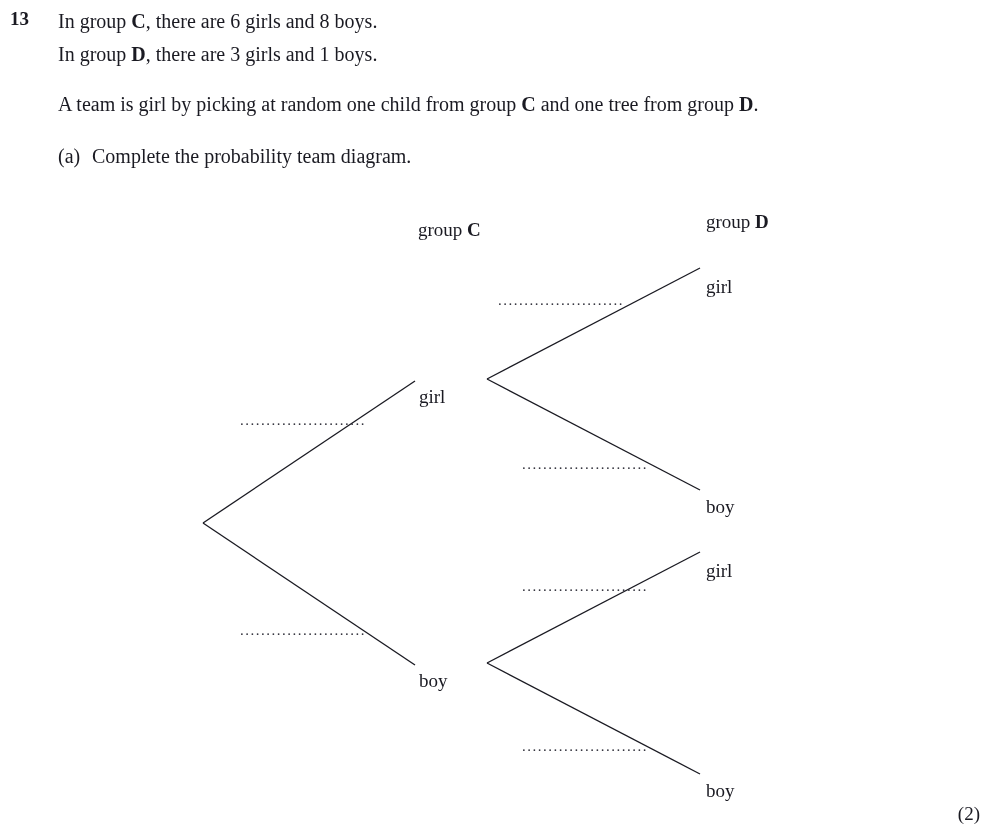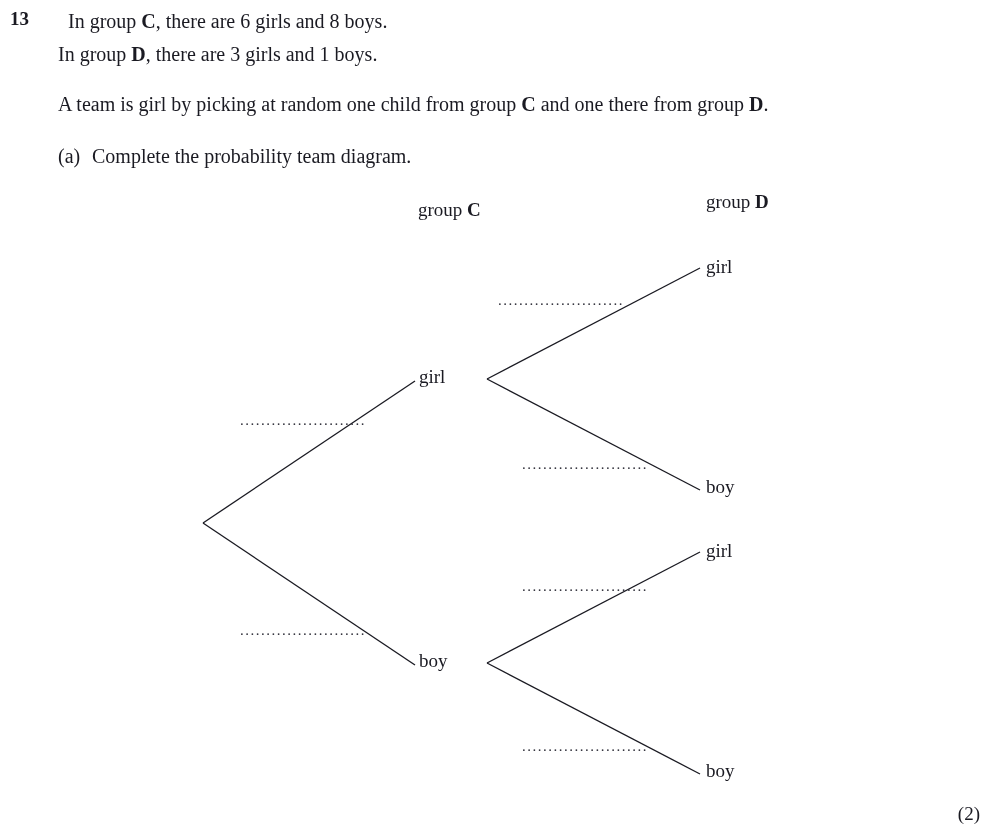--- a/index.html
+++ b/index.html
@@ -21,39 +21,40 @@
     top: 8px;
     font-weight: bold;
     font-size: 19px;
   }
   .line {
     position: absolute;
     font-size: 20px;
     line-height: 26px;
     white-space: nowrap;
   }
-  .l1 { left: 68px; top: 8px; }
+  .l1 { left: 58px; top: 8px; }
   .l2 { left: 58px; top: 41px; }
   .l3 { left: 58px; top: 91px; }
   .l4 { left: 58px; top: 143px; }
   .l4 .lbl { display: inline-block; }
   b { font-weight: bold; }
 
   .tree {
     position: absolute;
     left: 0;
     top: 0;
     width: 1000px;
     height: 837px;
     pointer-events: none;
   }
   .tlabel {
     position: absolute;
     font-size: 19px;
     white-space: nowrap;
+    margin-top: 20px;
   }
   .hdr {
     font-size: 19px;
   }
   .marks {
     position: absolute;
     right: 20px;
     bottom: 12px;
     font-size: 19px;
   }
@@ -67,21 +68,21 @@
 </style>
 </head>
 <body>
 
 <div class="qnum">13</div>
 
 <div class="line l1"><span>In group </span><b>C</b><span>, there are 6 girls and 8 boys.</span></div>
 
 <div class="line l2"><span>In group </span><b>D</b><span>, there are 3 girls and 1 boys.</span></div>
 
-<div class="line l3"><span>A team is girl by picking at random one child from group </span><b>C</b><span> and one there from group </span><b>D</b><span>.</span></div>
+<div class="line l3"><span>A team is girl by picking at random one child from group </span><b>C</b><span> and one tree from group </span><b>D</b><span>.</span></div>
 
 <div class="line l4"><span class="lbl" style="width:34px">(a)</span><span>Complete the probability team diagram.</span></div>
 
 <div class="tlabel hdr" style="left:418px; top:199px;"><span>group </span><b>C</b></div>
 <div class="tlabel hdr" style="left:706px; top:191px;"><span>group </span><b>D</b></div>
 
 <svg class="tree" viewBox="0 0 1000 837">
   <g stroke="#1a1a22" stroke-width="1.3" fill="none">
     <line x1="203" y1="523" x2="415" y2="381"></line>
     <line x1="203" y1="523" x2="415" y2="665"></line>

